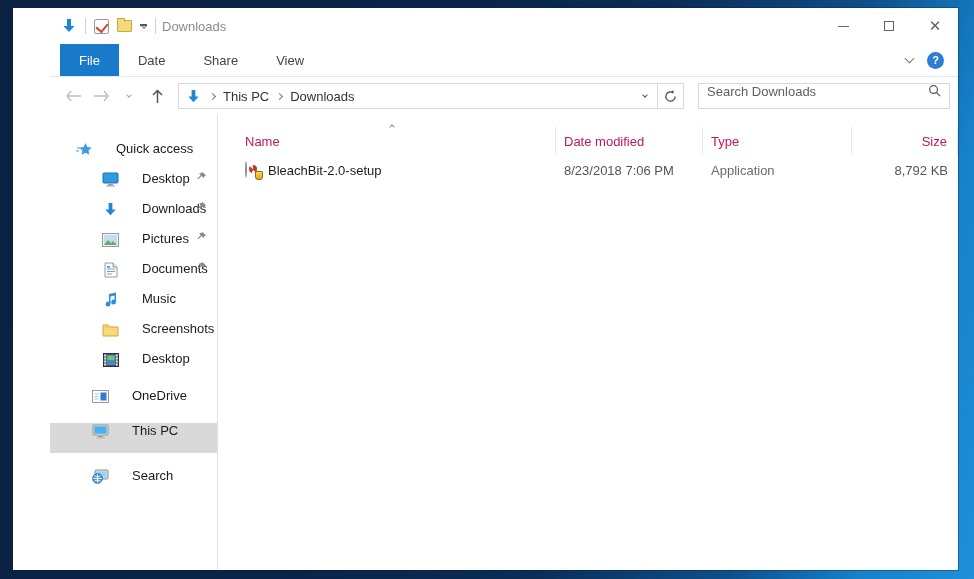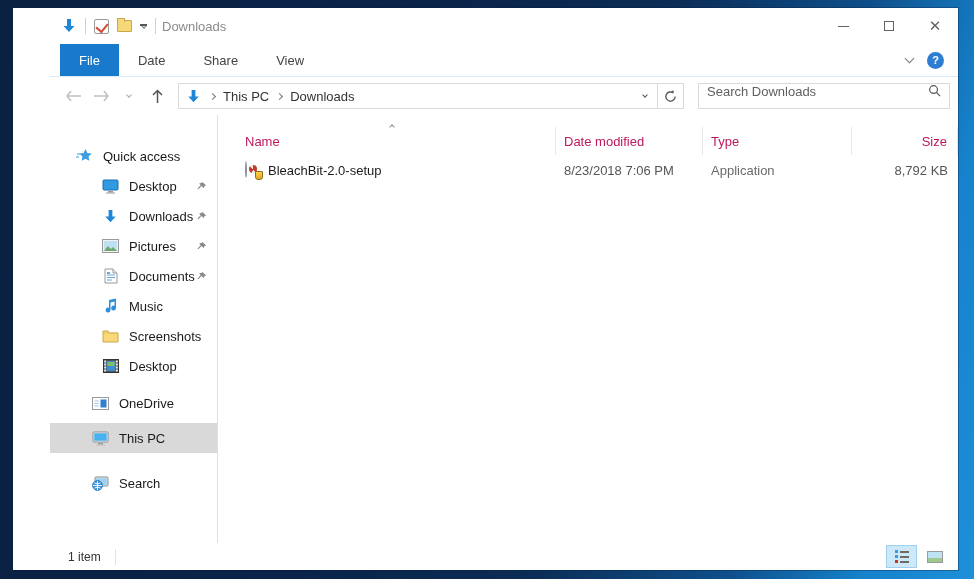--- a/index.html
+++ b/index.html
@@ -48,21 +48,21 @@
   .addr-box{ flex:1; height:26px; border:1px solid #d9d9d9; display:flex; align-items:center; padding-left:6px; background:#fff; margin-left:4px; }
   .crumbs{ display:flex; align-items:center; gap:8px; font-size:13px; color:#333; flex:1; }
   .addr-right{ display:flex; align-items:center; height:100%; }
   .addr-drop{ width:24px; height:100%; display:flex; align-items:center; justify-content:center; }
   .refresh-btn{ width:26px; height:100%; border-left:1px solid #d9d9d9; display:flex; align-items:center; justify-content:center; }
   .search-box{ width:252px; height:26px; border:1px solid #d9d9d9; display:flex; align-items:flex-start; padding:0 8px; margin-left:8px; background:#fff; }
   .search-box span{ font-size:13px; color:#5f5f5f; flex:1; }
   
   .content{ flex:1; display:flex; min-height:0; }
   .sidebar{ width:195px; border-right:1px solid #e0e0e0; padding-top:26px; font-size:13px; color:#1a1a1a; }
-  .side-item{ height:30px; display:flex; align-items:center; gap:10px; padding-left:42px; position:relative; cursor:default; }
+  .side-item{ height:30px; display:flex; align-items:flex-start; gap:23px; padding-left:42px; position:relative; cursor:default; }
   .side-item.lvl1{ padding-left:52px; }
   .side-item.selected{ background:#d9d9d9; }
   .side-item .pin{ position:absolute; right:10px; }
   .icon16{ width:17px; height:17px; display:flex; align-items:center; justify-content:center; flex:none; }
   .gap-sm{ margin-top:7px; } .gap-md{ margin-top:5px; } .gap-lg{ margin-top:15px; }
   
   .filearea{ flex:1; display:flex; flex-direction:column; position:relative; }
   .listheader{ display:flex; height:40px; align-items:flex-end; font-size:13px; color:#be185d; position:relative; }
   .hcol{ height:28px; display:flex; align-items:center; padding-left:8px; border-right:1px solid #e8e8e8; cursor:default; }
   .hcol.c-name{ width:338px; padding-left:27px; }
@@ -348,39 +348,14 @@
           </span>
           <span>BleachBit-2.0-setup</span>
         </div>
         <div class="fcell f-date">8/23/2018 7:06 PM</div>
         <div class="fcell f-type">Application</div>
         <div class="fcell f-size">8,792 KB</div>
       </div>
     </div>
   </div>
 
-  <div class="statusbar">
-    <span>1 item</span>
-    <span class="status-sep"></span>
-    <div class="view-btns">
-      <span class="view-btn selected">
-        <span class="details-glyph">
-          <span class="row">
-              <span class="dot" style="background:#3b97e0"></span>
-              <span class="line"></span>
-            </span>
-          <span class="row">
-              <span class="dot" style="background:#3b97e0"></span>
-              <span class="line"></span>
-            </span>
-          <span class="row">
-              <span class="dot" style="background:#c0392b"></span>
-              <span class="line"></span>
-            </span>
-        </span>
-      </span>
-      <span class="view-btn">
-        <span class="thumb-glyph"></span>
-      </span>
-    </div>
-  </div>
 
 </div>
 
 </body></html>

